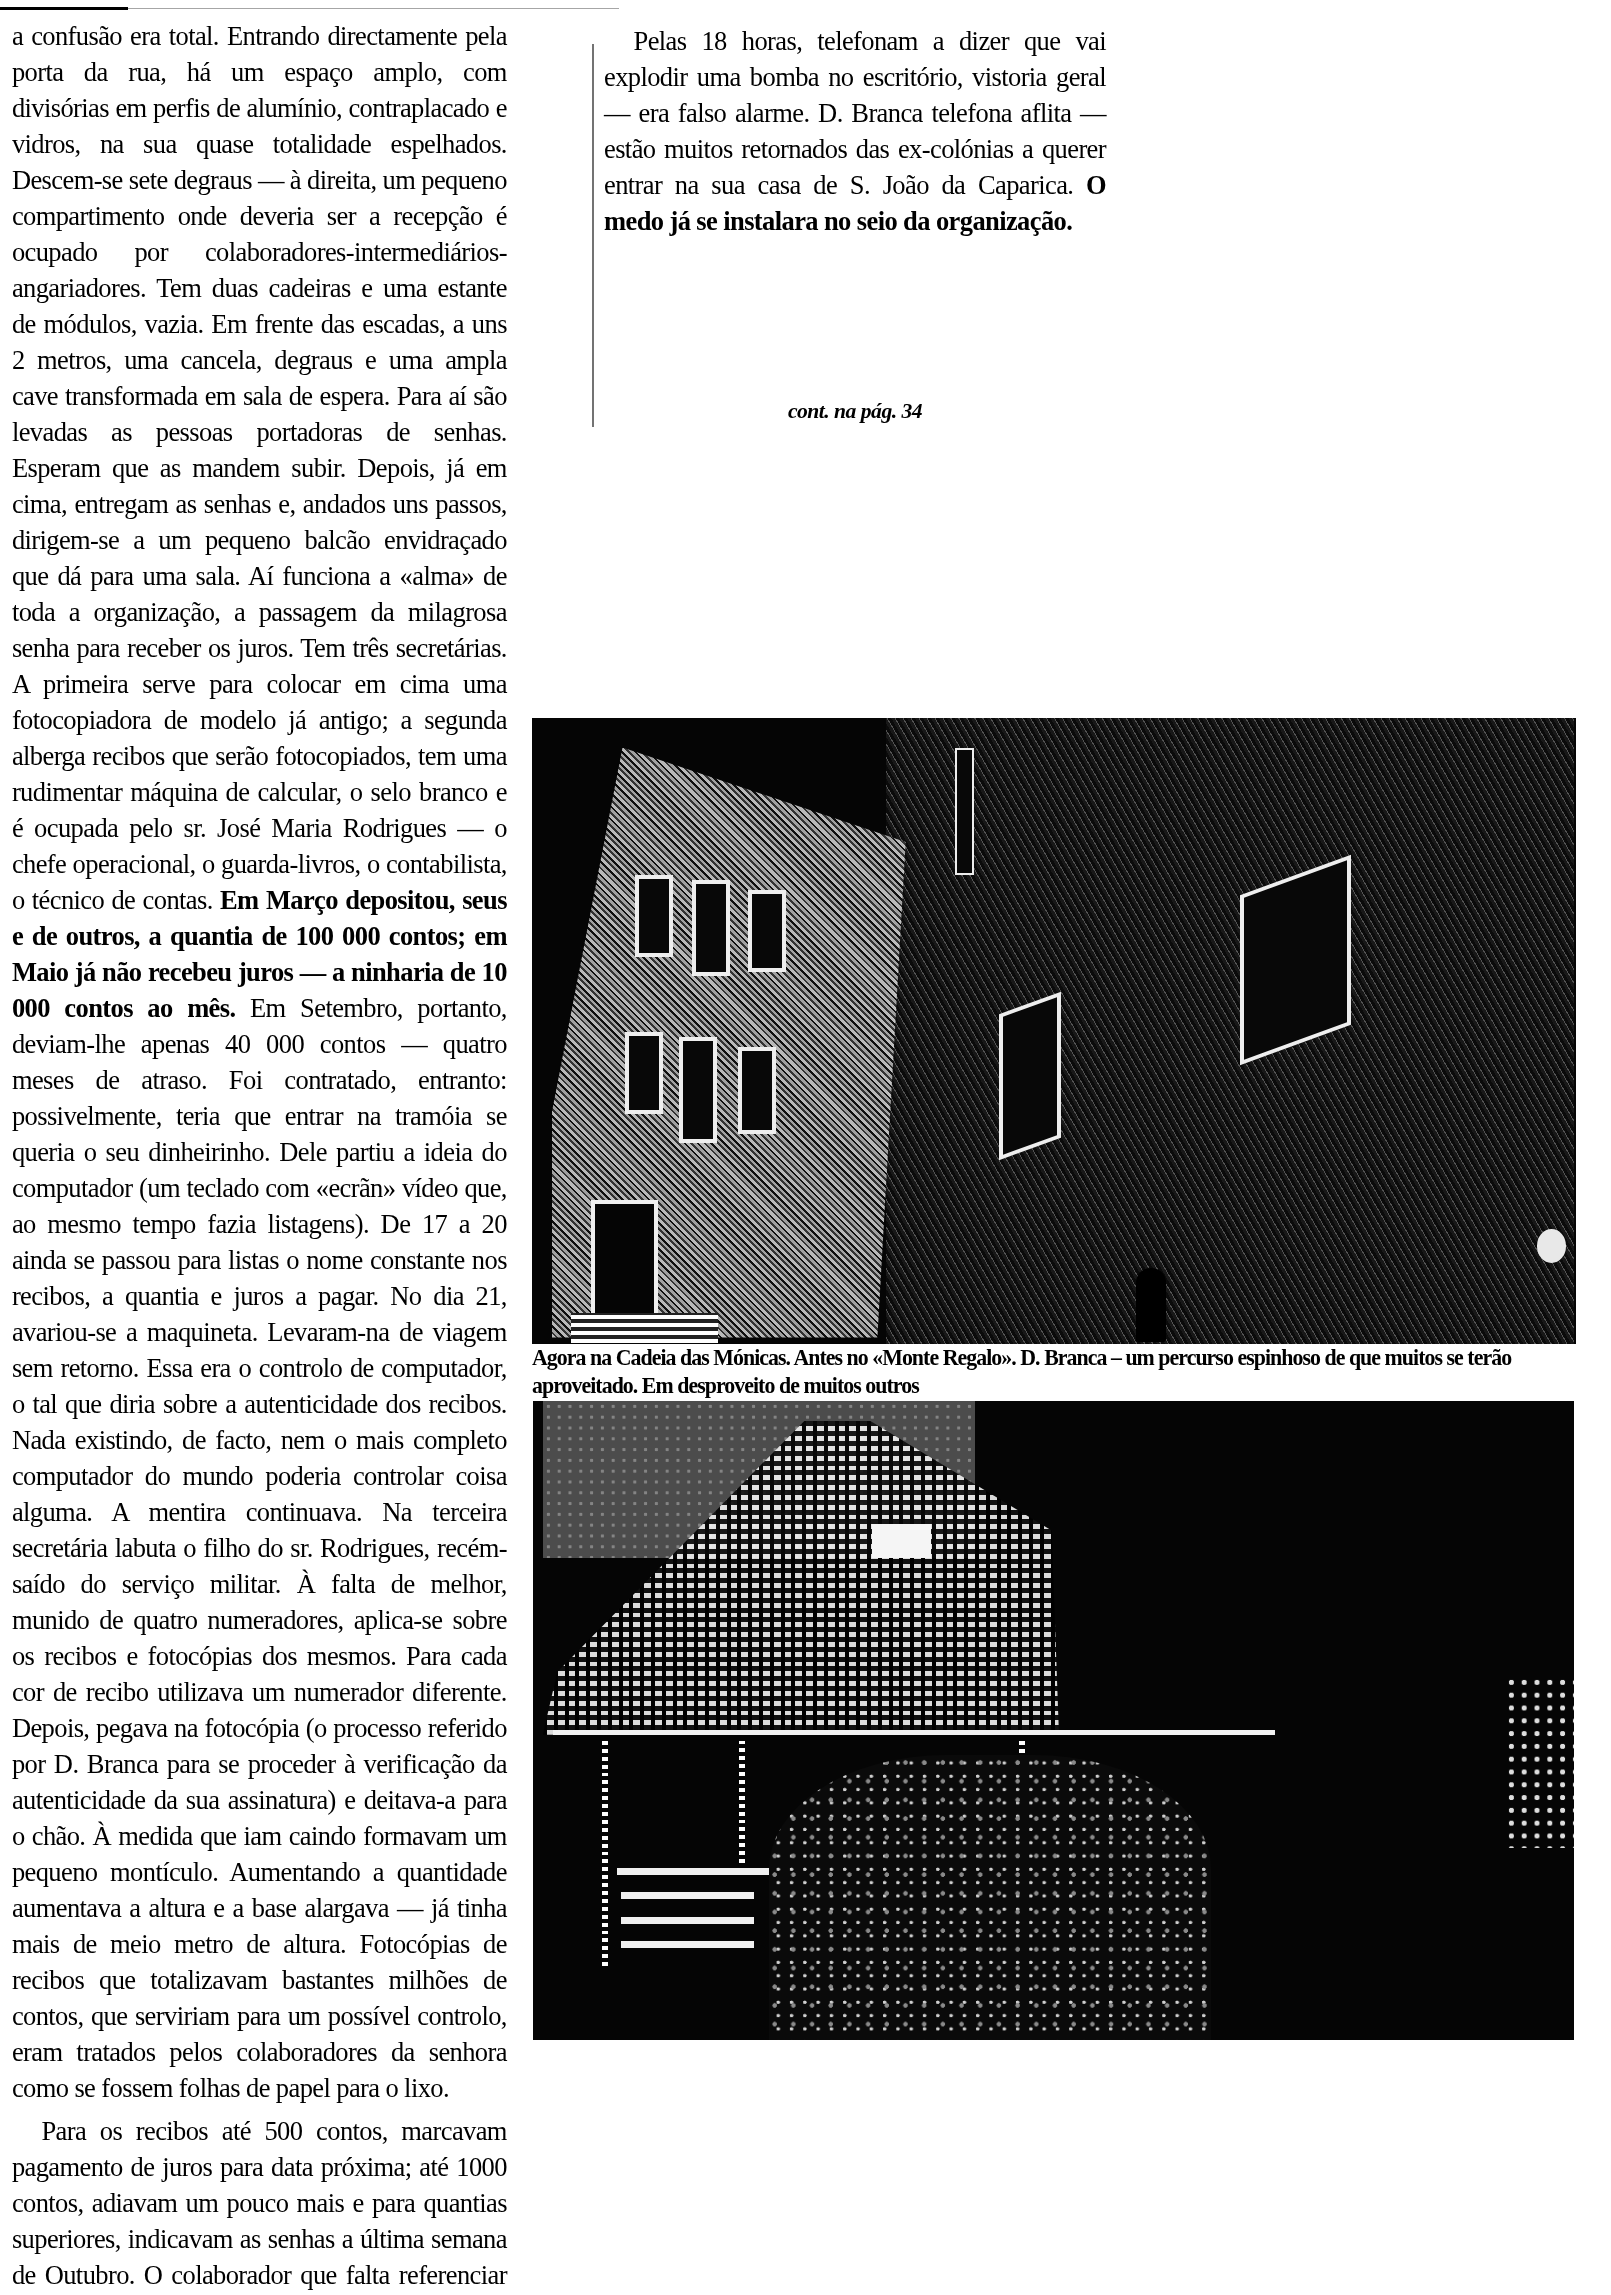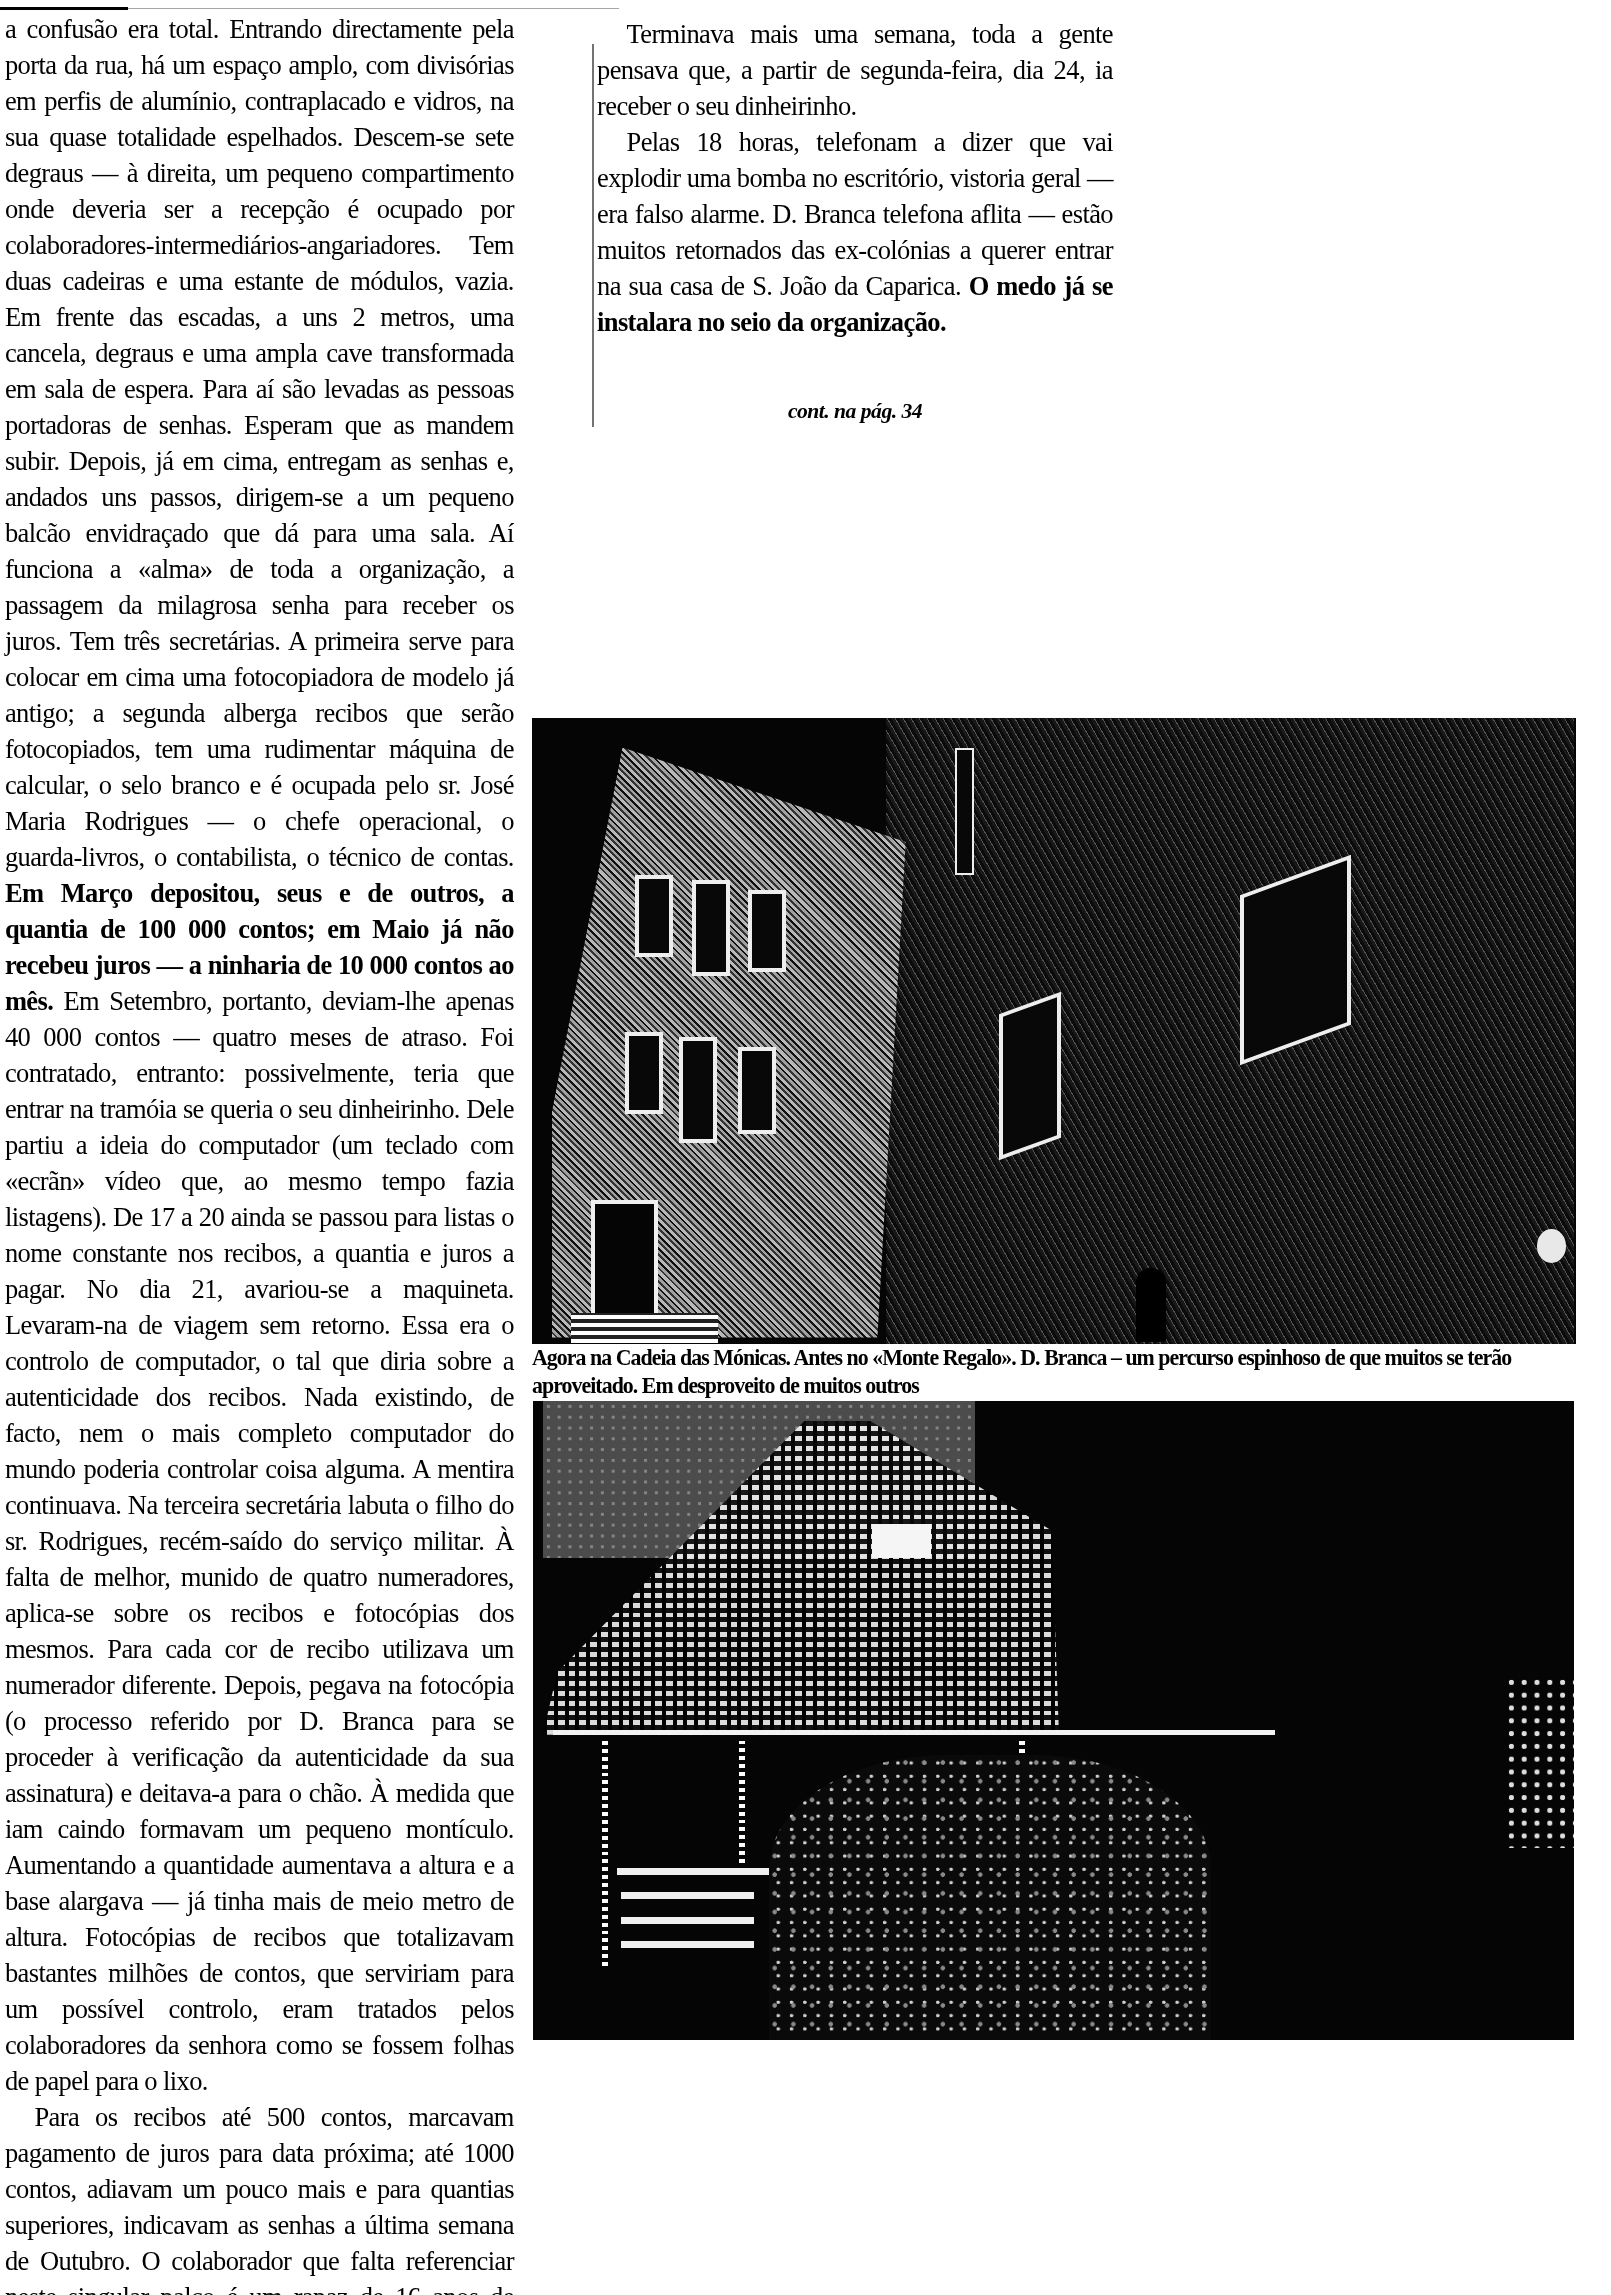--- a/index.html
+++ b/index.html
@@ -2,21 +2,21 @@
 <html style="font-size:7.9px"><head>
 <meta charset="utf-8">
 <style>
   html, body { margin: 0; padding: 0; background: #ffffff; }
   body { width: 1612px; height: 2295px; position: relative; overflow: hidden; font-family: "Liberation Serif", "DejaVu Serif", serif; color: #000; }
 
   .top-rule { position: absolute; left: 0; top: 6.9px; width: 128px; height: 2.9px; background: #000; }
   .top-rule-thin { position: absolute; left: 128px; top: 8.4px; width: 491px; height: 1px; background: #000; opacity: .35; }
 
   .col { position: absolute; font-size: 26.5px; line-height: 36px; letter-spacing: -0.6px; }
-  .col p { margin: 0; text-align: justify; text-align-last: left; hyphens: manual; }
+  .col p { margin: 7px; text-align: justify; text-align-last: left; hyphens: manual; }
   .col p.indent { text-indent: 29.5px; }
   .col .b { font-weight: bold; }
 
   #col-left { left: 4.9px; top: 10.8px; width: 509px; }
   #col-right { left: 597px; top: 15.7px; width: 516px; }
 
   .margin-rule { position: absolute; left: 592px; top: 44px; width: 1.5px; height: 383px; background: #000; opacity: .55; }
 
   .cont-line { position: absolute; left: 597px; top: 399px; width: 516px; text-align: center; font-style: italic; font-weight: bold; font-size: 21.6px; letter-spacing: -0.5px; }
 
@@ -52,21 +52,20 @@
 <div class="top-rule-thin"></div>
 
 <div id="col-left" class="col">
   <p><span>a confusão era total. Entrando directamente pela porta da rua, há um espaço amplo, com divisórias em perfis de alumínio, contraplacado e vidros, na sua quase totalidade espelhados. Descem-se sete degraus — à direita, um pequeno compartimento onde deveria ser a recepção é ocupado por colaboradores-intermediários-angariadores. Tem duas cadeiras e uma estante de módulos, vazia. Em frente das escadas, a uns 2 metros, uma cancela, degraus e uma ampla cave transformada em sala de espera. Para aí são levadas as pessoas portadoras de senhas. Esperam que as mandem subir. Depois, já em cima, entregam as senhas e, andados uns passos, dirigem-se a um pequeno balcão envidraçado que dá para uma sala. Aí funciona a «alma» de toda a organização, a passagem da milagrosa senha para receber os juros. Tem três secretárias. A primeira serve para colocar em cima uma fotocopiadora de modelo já antigo; a segunda alberga recibos que serão fotocopiados, tem uma rudimentar máquina de calcular, o selo branco e é ocupada pelo sr. José Maria Rodrigues — o chefe operacional, o guarda-livros, o contabilista, o técnico de contas. </span><span class="b">Em Março depositou, seus e de outros, a quantia de 100 000 contos; em Maio já não recebeu juros — a ninharia de 10 000 contos ao mês.</span><span> Em Setembro, portanto, deviam-lhe apenas 40 000 contos — quatro meses de atraso. Foi contratado, entranto: possivelmente, teria que entrar na tramóia se queria o seu dinheirinho. Dele partiu a ideia do computador (um teclado com «ecrãn» vídeo que, ao mesmo tempo fazia listagens). De 17 a 20 ainda se passou para listas o nome constante nos recibos, a quantia e juros a pagar. No dia 21, avariou-se a maquineta. Levaram-na de viagem sem retorno. Essa era o controlo de computador, o tal que diria sobre a autenticidade dos recibos. Nada existindo, de facto, nem o mais completo computador do mundo poderia controlar coisa alguma. A mentira continuava. Na terceira secretária labuta o filho do sr. Rodrigues, recém-saído do serviço militar. À falta de melhor, munido de quatro numeradores, aplica-se sobre os recibos e fotocópias dos mesmos. Para cada cor de recibo utilizava um numerador diferente. Depois, pegava na fotocópia (o processo referido por D. Branca para se proceder à verificação da autenticidade da sua assinatura) e deitava-a para o chão. À medida que iam caindo formavam um pequeno montículo. Aumentando a quantidade aumentava a altura e a base alargava — já tinha mais de meio metro de altura. Fotocópias de recibos que totalizavam bastantes milhões de contos, que serviriam para um possível controlo, eram tratados pelos colaboradores da senhora como se fossem folhas de papel para o lixo.</span></p>
   <p class="indent"><span>Para os recibos até 500 contos, marcavam pagamento de juros para data próxima; até 1000 contos, adiavam um pouco mais e para quantias superiores, indicavam as senhas a última semana de Outubro. O colaborador que falta referenciar neste singular palco é um rapaz de 16 anos de idade que, no escritório do sr. Rodrigues, era moço de recados. Ali, apenas preenchia as senhas, punha o selo branco nas mesmas e, no corredor, atendia os clientes aflitos que não sabiam o que fazer à vida. Um pouco mais à frente, no mesmo corredor, ficava o gabinete da D. Branca, uma sala pequena, secretária e três cadeiras. Em cima da secretária, apenas uma pequena caixa de madeira com duas tampas em jeito de portas abertas. Dentro, uma imagem do padre Cruz. Colados na caixa, pedaços de papel branco escrito: «Ajude a D. Branca», «Guarde a D. Branca».</span></p>
 </div>
 
 <div class="margin-rule"></div>
 
 <div id="col-right" class="col">
-  <p class="indent"><span>Terminava mais uma semana, toda a gente pensava que, a partir de segunda-feira, dia 24, ia receber o seu dinheirinho.</span></p>
   <p class="indent"><span>Pelas 18 horas, telefonam a dizer que vai explodir uma bomba no escritório, vistoria geral — era falso alarme. D. Branca telefona aflita — estão muitos retornados das ex-colónias a querer entrar na sua casa de S. João da Caparica. </span><span class="b">O medo já se instalara no seio da organização.</span></p>
 </div>
 
 <div class="cont-line">cont. na pág. 34</div>
 
 <div id="photo-1" class="photo">
   <div class="bldg-right"></div>
   <div class="bldg-left"></div>
   <div class="win" style="left:103px;top:157px;width:29.5px;height:74px;"></div>
   <div class="win" style="left:160px;top:162px;width:29.5px;height:88px;"></div>

